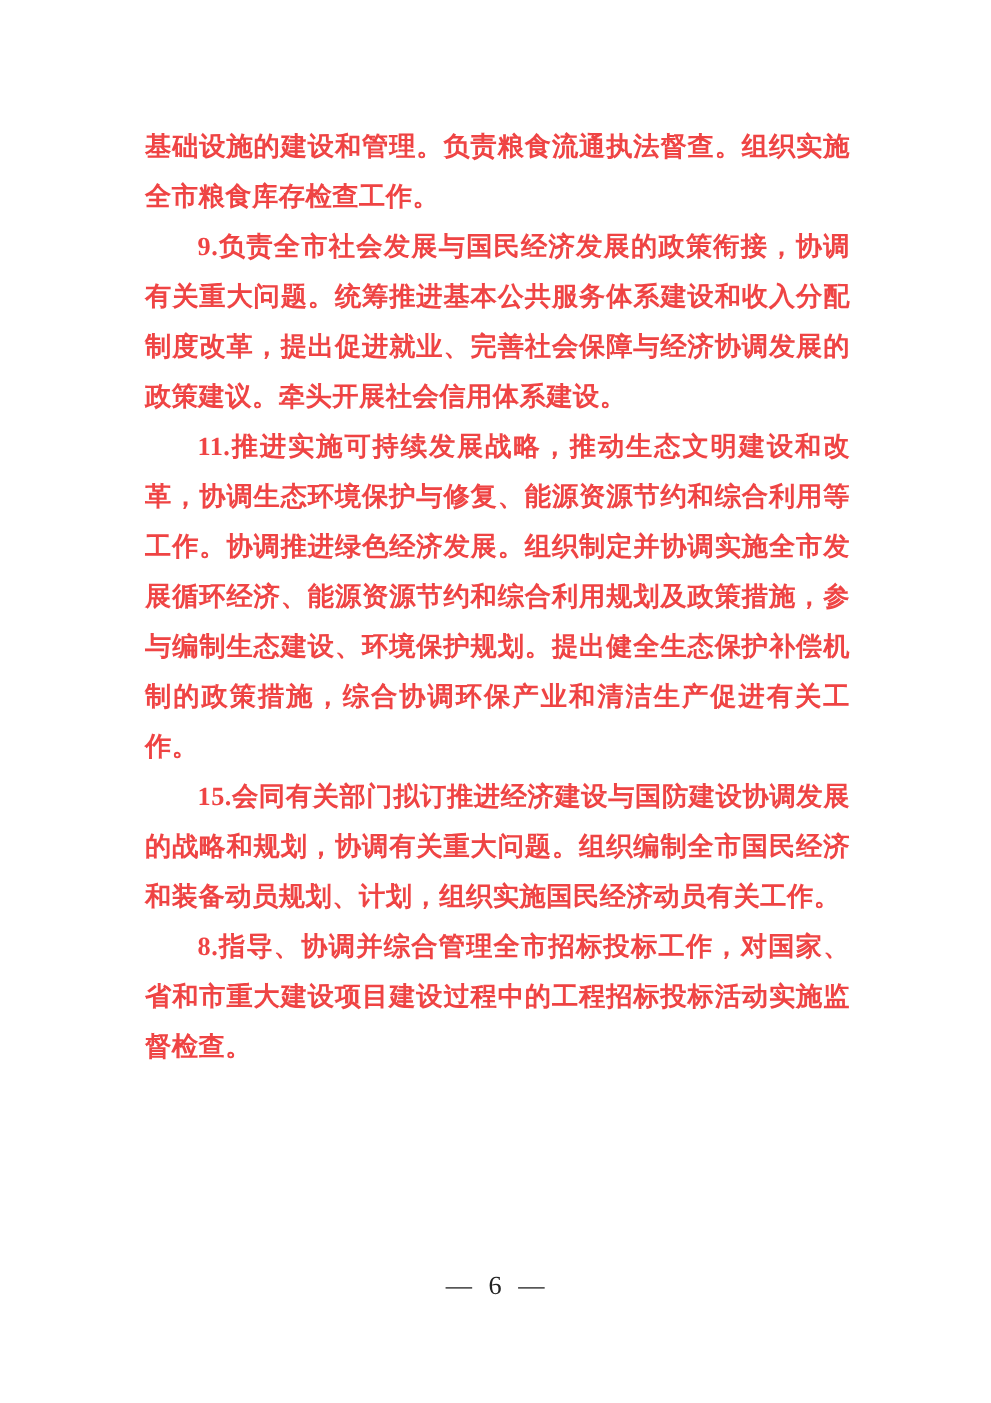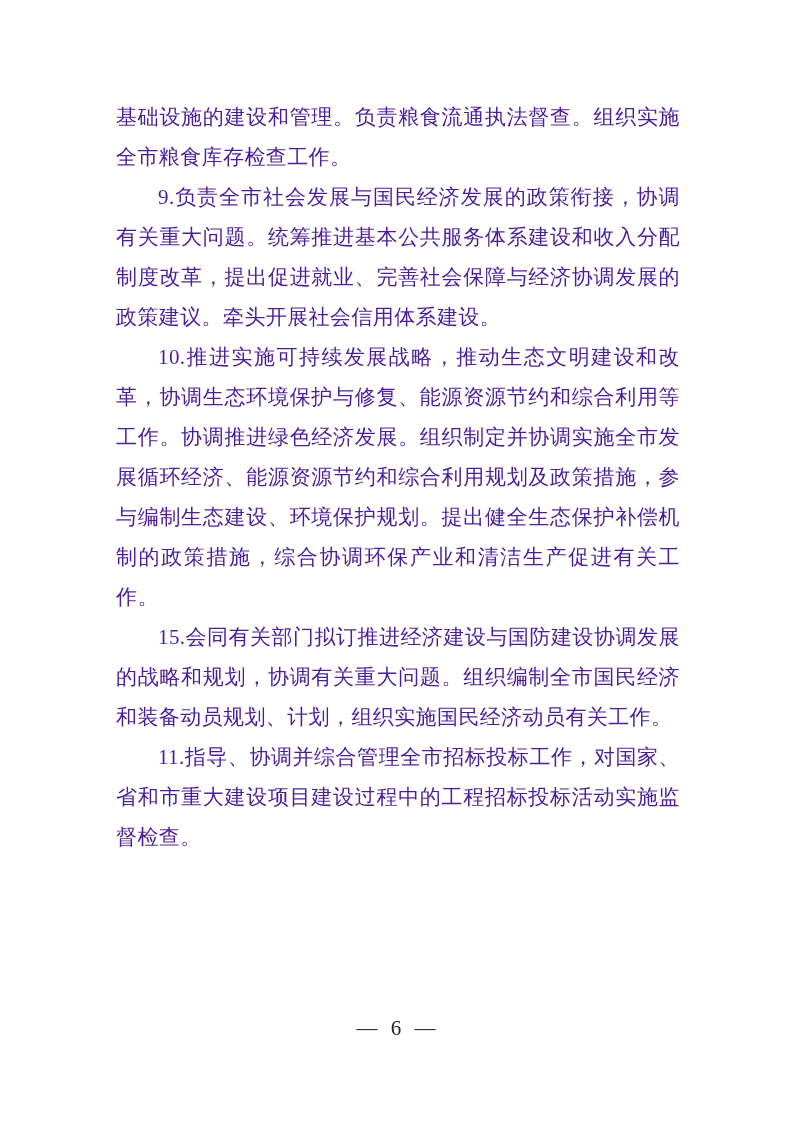--- a/index.html
+++ b/index.html
@@ -23,22 +23,22 @@
     width: 564px;
   }
   .para {
     margin: 0;
     padding: 0;
     font-size: 21px;
     line-height: 40px;
     letter-spacing: 0.4px;
     text-align: justify;
     text-align-last: left;
-    color: #4c1d95;
-    font-weight: 400;
+    color: #ef4444;
+    font-weight: 700;
   }
   .para.indent {
     text-indent: 42px;
   }
   .footer {
     position: absolute;
     top: 1013px;
     left: 0;
     width: 793px;
     text-align: center;
@@ -49,18 +49,18 @@
     color: #222222;
   }
 </style>
 </head>
 <body>
 
 <div class="page">
   <div class="content">
     <p class="para">基础设施的建设和管理。负责粮食流通执法督查。组织实施全市粮食库存检查工作。</p>
     <p class="para indent">9.负责全市社会发展与国民经济发展的政策衔接，协调有关重大问题。统筹推进基本公共服务体系建设和收入分配制度改革，提出促进就业、完善社会保障与经济协调发展的政策建议。牵头开展社会信用体系建设。</p>
-    <p class="para indent">10.推进实施可持续发展战略，推动生态文明建设和改革，协调生态环境保护与修复、能源资源节约和综合利用等工作。协调推进绿色经济发展。组织制定并协调实施全市发展循环经济、能源资源节约和综合利用规划及政策措施，参与编制生态建设、环境保护规划。提出健全生态保护补偿机制的政策措施，综合协调环保产业和清洁生产促进有关工作。</p>
+    <p class="para indent">11.推进实施可持续发展战略，推动生态文明建设和改革，协调生态环境保护与修复、能源资源节约和综合利用等工作。协调推进绿色经济发展。组织制定并协调实施全市发展循环经济、能源资源节约和综合利用规划及政策措施，参与编制生态建设、环境保护规划。提出健全生态保护补偿机制的政策措施，综合协调环保产业和清洁生产促进有关工作。</p>
     <p class="para indent">15.会同有关部门拟订推进经济建设与国防建设协调发展的战略和规划，协调有关重大问题。组织编制全市国民经济和装备动员规划、计划，组织实施国民经济动员有关工作。</p>
-    <p class="para indent">11.指导、协调并综合管理全市招标投标工作，对国家、省和市重大建设项目建设过程中的工程招标投标活动实施监督检查。</p>
+    <p class="para indent">8.指导、协调并综合管理全市招标投标工作，对国家、省和市重大建设项目建设过程中的工程招标投标活动实施监督检查。</p>
   </div>
   <div class="footer">— 6 —</div>
 </div>
 
 </body></html>

